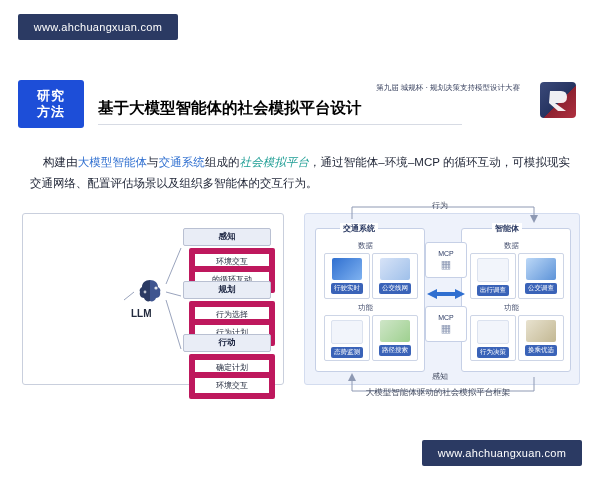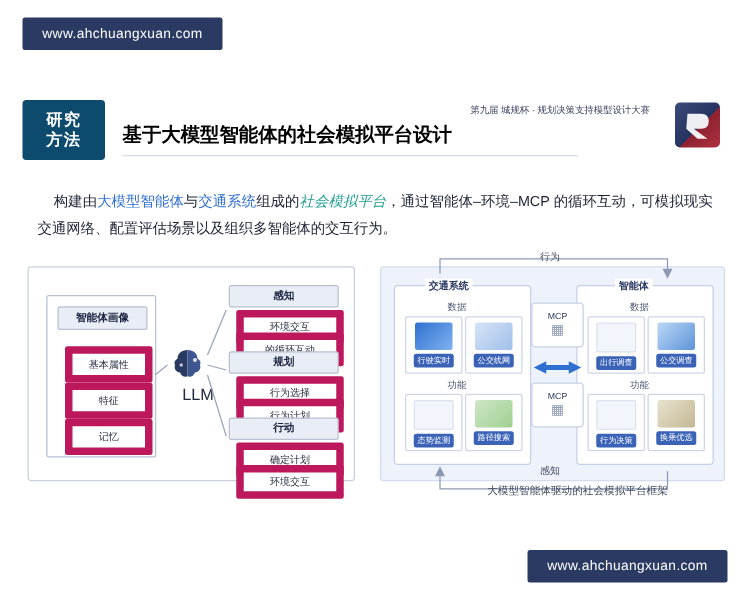--- a/index.html
+++ b/index.html
@@ -15,21 +15,21 @@
     position:absolute;background:#2b3a63;color:#fff;
     display:flex;align-items:center;justify-content:center;
     font-size:11px;letter-spacing:.3px;border-radius:2px;
   }
   .wm-tl{left:18px;top:14px;width:160px;height:26px;}
   .wm-br{right:18px;bottom:14px;width:160px;height:26px;}
 
   
   .hdr{position:absolute;left:18px;top:80px;right:18px;height:54px;}
   .hdr-badge{
-    position:absolute;left:0;top:0;width:66px;height:48px;background:#0c4a6e;
+    position:absolute;left:0;top:0;width:66px;height:48px;background:#1d4ed8;
     color:#fff;border-radius:3px;display:flex;flex-direction:column;
     align-items:center;justify-content:center;line-height:1.25;
     font-size:13px;font-weight:bold;letter-spacing:1px;
   }
   .hdr-title{
     position:absolute;left:80px;top:18px;font-size:15.5px;font-weight:bold;color:#000000;
   }
   .hdr-rule{position:absolute;left:80px;top:44px;right:120px;height:1px;background:#d7dbe4;}
   .hdr-event{
     position:absolute;right:62px;top:3px;font-size:7.5px;color:#3a4360;white-space:nowrap;
@@ -54,37 +54,37 @@
   .panel{
     position:absolute;border:1px solid #c9cfdd;border-radius:3px;background:#fff;
   }
   .panel-left{left:0;top:8px;width:260px;height:170px;}
   .panel-right{left:282px;top:8px;width:274px;height:170px;background:#eef2fb;border:1px solid #d3dcef;}
 
   .cap{
     position:absolute;font-size:8.5px;color:#41495e;text-align:center;width:100%;
   }
   .cap-left{left:0;top:182px;}
-  .cap-right{left:293px;top:182px;width:274px;padding-left:10px;}
+  .cap-right{left:269px;top:182px;width:274px;padding-left:10px;}
 
   
   .box{
     position:absolute;border:6px solid #be185d;border-radius:2px;background:#fff;
     font-size:8px;color:#222a3d;display:flex;align-items:center;justify-content:center;
   }
   .hdrbox{background:#e9edf6;border:1px solid #b9c0d2;font-size:8.5px;font-weight:bold;color:#1b2440;}
 
   .portrait{left:14px;top:22px;width:86px;height:128px;border:1px solid #b9c0d2;border-radius:2px;position:absolute;background:#fff;}
   .portrait .hdrbox{left:8px;top:8px;width:70px;height:17px;}
   .portrait .item{left:14px;width:58px;height:17px;}
 
   .brain{
     position:absolute;left:112px;top:62px;width:30px;height:30px;
   }
-  .brain-label{position:absolute;left:108px;top:94px;width:40px;text-align:right;font-size:13px;color:#222a3d;font-weight:normal;}
+  .brain-label{position:absolute;left:108px;top:94px;width:40px;text-align:left;font-size:10px;color:#222a3d;font-weight:bold;}
 
   .colbox{position:absolute;left:160px;width:86px;}
   .colbox .hdrbox{position:absolute;left:0;top:0;width:86px;height:16px;}
   .colbox .item{position:absolute;left:6px;width:74px;height:15px;}
 
   
   .subpanel{
     position:absolute;border:1px solid #c6d0e6;border-radius:3px;background:#fff;
   }
   .sp-title{
@@ -136,26 +136,20 @@
   </div>
 
   <div class="para">
     &nbsp;&nbsp;&nbsp;&nbsp;<span>构建由</span><span class="blue">大模型智能体</span><span>与</span><span class="blue">交通系统</span><span>组成的</span><span class="teal">社会模拟平台</span><span>，通过智能体–环境–MCP 的循环互动，可模拟现实交通网络、配置评估场景以及组织多智能体的交互行为。</span>
   </div>
 
   <div class="figwrap">
 
     <div class="panel panel-left">
 
-      <div class="portrait">
-        <div class="box hdrbox">智能体画像</div>
-        <div class="box item" style="top:40px;">基本属性</div>
-        <div class="box item" style="top:69px;">特征</div>
-        <div class="box item" style="top:98px;">记忆</div>
-      </div>
 
       <div class="brain">
         <svg width="30" height="30" viewBox="0 0 30 30" aria-hidden="true">
           <path d="M15 4 C10 4 7 7 7 11 C5 12 4 14 5 16 C4 19 6 22 9 22 C10 25 13 26 15 25 Z" fill="#2b3a63"></path>
           <path d="M15 4 C20 4 23 7 23 11 C25 12 26 14 25 16 C26 19 24 22 21 22 C20 25 17 26 15 25 Z" fill="#3f5590"></path>
           <circle cx="21" cy="12" r="1.6" fill="#ffffff" opacity=".85"></circle>
           <circle cx="10" cy="16" r="1.4" fill="#ffffff" opacity=".7"></circle>
         </svg>
       </div>
       <div class="brain-label">LLM</div>

